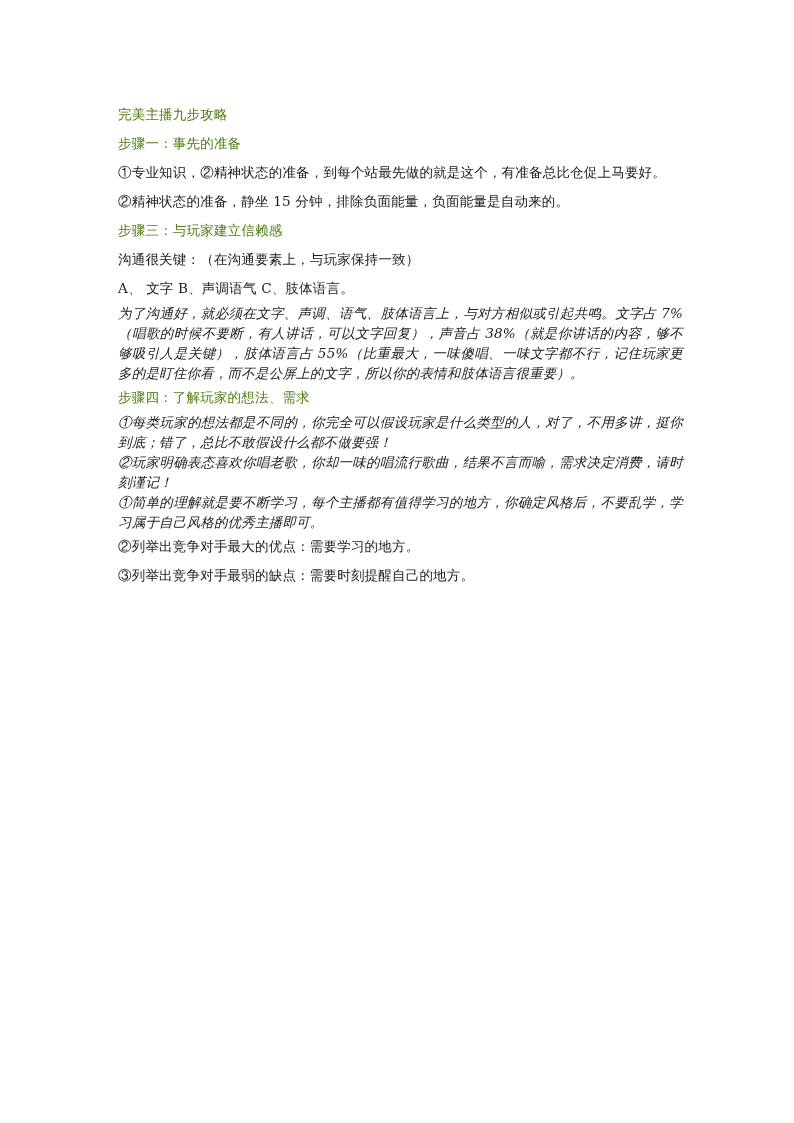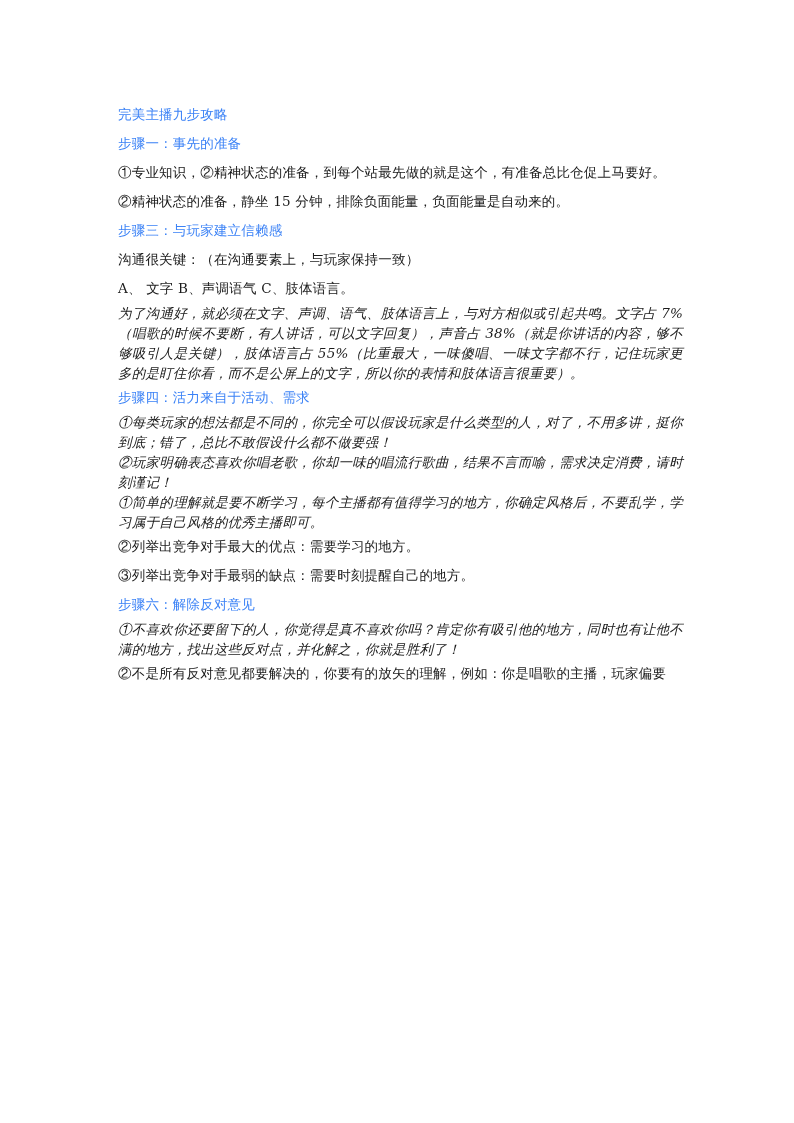--- a/index.html
+++ b/index.html
@@ -30,21 +30,21 @@
     }
     .para {
       font-size: 13.5px;
       line-height: 20px;
       white-space: normal;
       text-align: justify;
       letter-spacing: 0.2px;
       font-style: italic;
     }
     .heading {
-      color: #3b82f6;
+      color: #4d7c0f;
     }
   </style>
 </head>
 <body>
 
 <div class="page">
   <div class="line heading">完美主播九步攻略</div>
 
   <div>
     <div class="line heading">步骤一：事先的准备</div>
@@ -54,29 +54,24 @@
 
 
   <div>
     <div class="line heading">步骤三：与玩家建立信赖感</div>
     <div class="line">沟通很关键：（在沟通要素上，与玩家保持一致）</div>
     <div class="line">A、 文字 B、声调语气 C、肢体语言。</div>
     <div class="para">为了沟通好，就必须在文字、声调、语气、肢体语言上，与对方相似或引起共鸣。文字占 7%（唱歌的时候不要断，有人讲话，可以文字回复），声音占 38%（就是你讲话的内容，够不够吸引人是关键），肢体语言占 55%（比重最大，一味傻唱、一味文字都不行，记住玩家更多的是盯住你看，而不是公屏上的文字，所以你的表情和肢体语言很重要）。</div>
   </div>
 
   <div>
-    <div class="line heading">步骤四：活力来自于活动、需求</div>
+    <div class="line heading">步骤四：了解玩家的想法、需求</div>
     <div class="para">①每类玩家的想法都是不同的，你完全可以假设玩家是什么类型的人，对了，不用多讲，挺你到底；错了，总比不敢假设什么都不做要强！</div>
     <div class="para">②玩家明确表态喜欢你唱老歌，你却一味的唱流行歌曲，结果不言而喻，需求决定消费，请时刻谨记！</div>
   </div>
 
   <div>
     <div class="para">①简单的理解就是要不断学习，每个主播都有值得学习的地方，你确定风格后，不要乱学，学习属于自己风格的优秀主播即可。</div>
     <div class="line">②列举出竞争对手最大的优点：需要学习的地方。</div>
     <div class="line">③列举出竞争对手最弱的缺点：需要时刻提醒自己的地方。</div>
   </div>
 
-  <div>
-    <div class="line heading">步骤六：解除反对意见</div>
-    <div class="para">①不喜欢你还要留下的人，你觉得是真不喜欢你吗？肯定你有吸引他的地方，同时也有让他不满的地方，找出这些反对点，并化解之，你就是胜利了！</div>
-    <div class="line">②不是所有反对意见都要解决的，你要有的放矢的理解，例如：你是唱歌的主播，玩家偏要</div>
-  </div>
 </div>
 
 </body></html>

